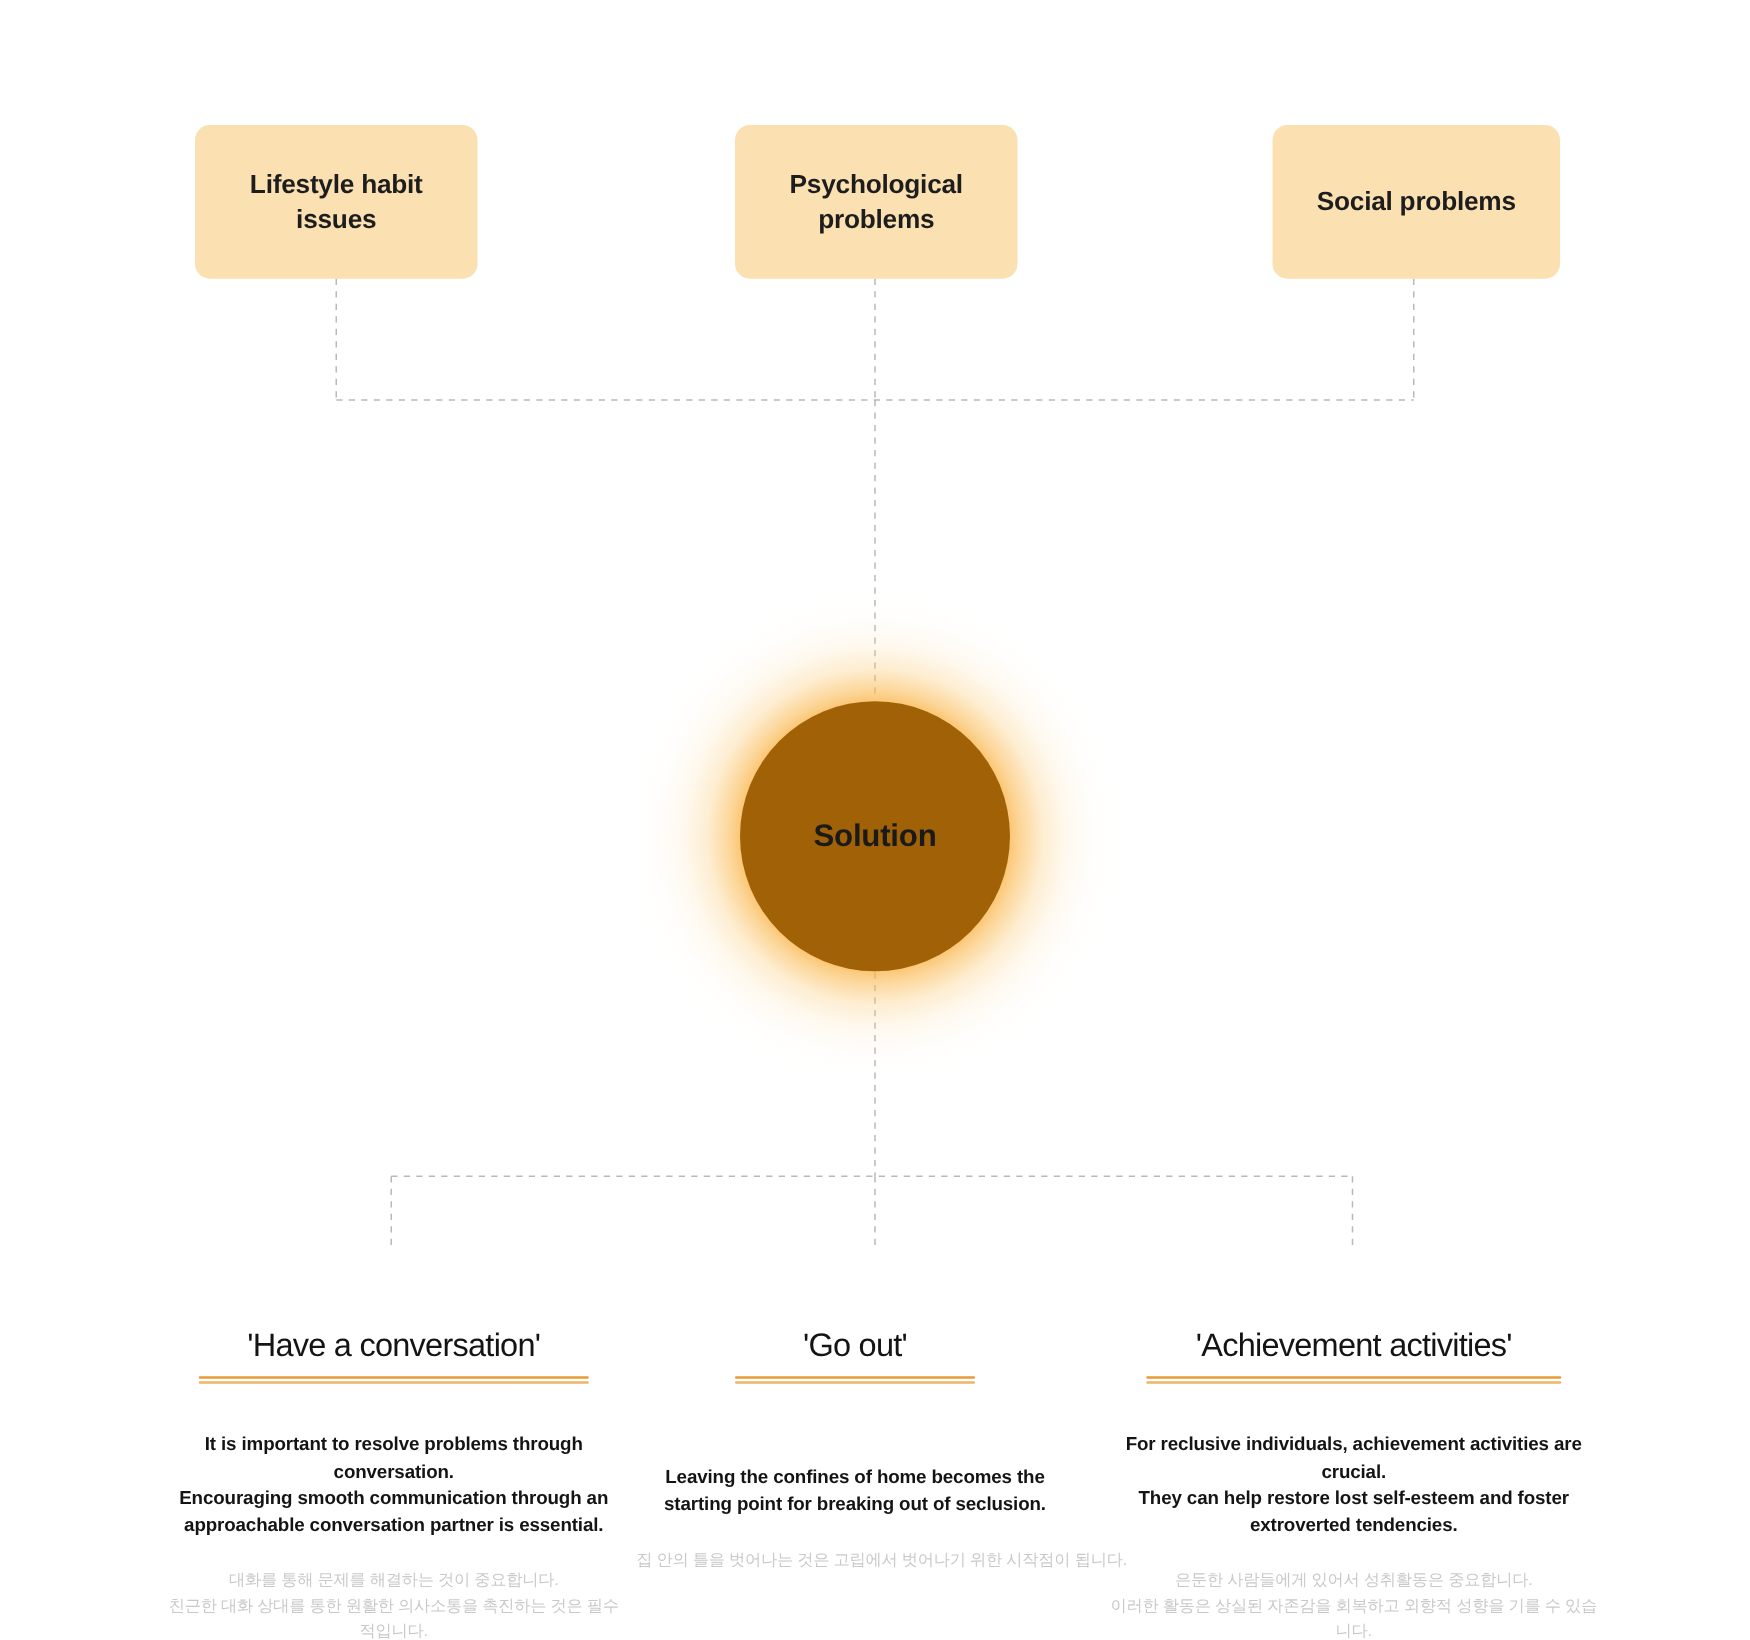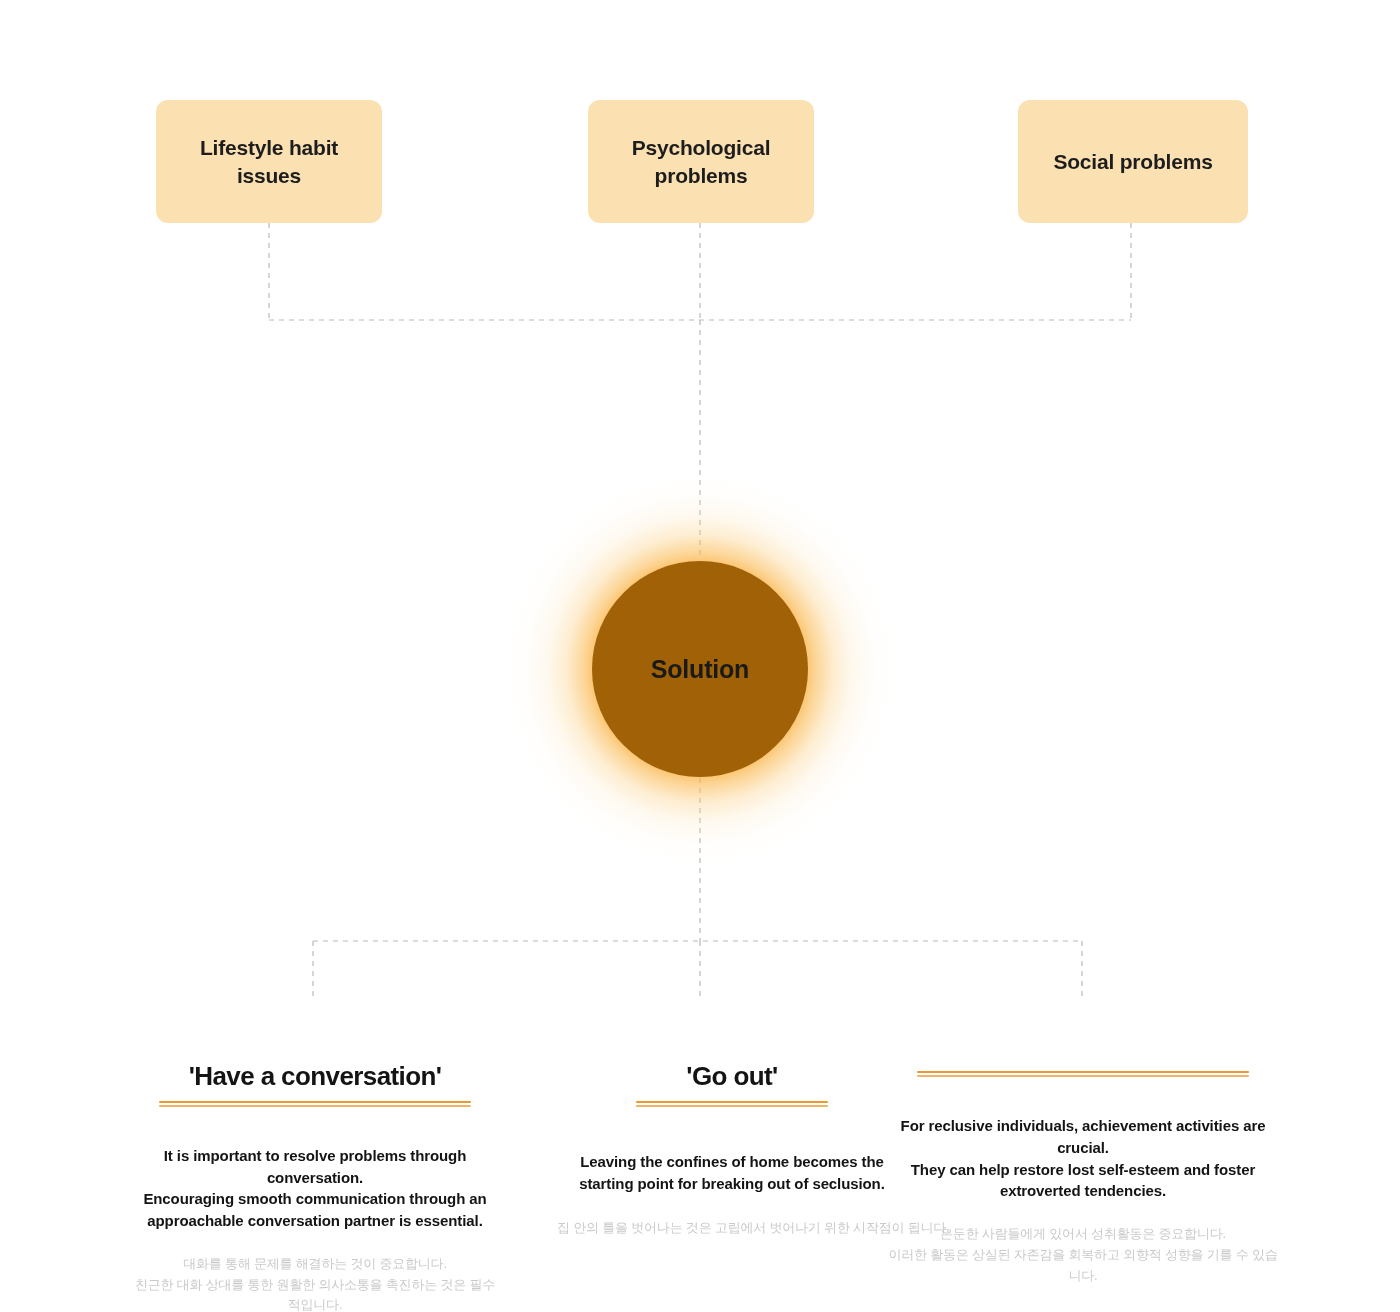--- a/index.html
+++ b/index.html
@@ -104,26 +104,26 @@
     letter-spacing: -0.2px;
   }
 
   
   .solution-col {
     position: absolute;
     text-align: center;
     z-index: 3;
   }
   #col-conversation { left: 130px; top: 1062px; width: 370px; }
-  #col-goout        { left: 572px; top: 1062px; width: 320px; }
+  #col-goout        { left: 524px; top: 1062px; width: 320px; }
   #col-achievement  { left: 888px; top: 1062px; width: 390px; }
 
   .col-title {
     font-size: 26px;
-    font-weight: 700;
+    font-weight: 400;
     color: #141414;
     letter-spacing: -0.6px;
     line-height: 1.15;
     white-space: nowrap;
   }
 
   .col-rule {
     margin: 9px auto 0 auto;
     height: 6px;
     position: relative;
@@ -157,21 +157,21 @@
   .col-desc-ko {
     margin-top: 22px;
     font-size: 13px;
     font-weight: 400;
     color: #c9c9c9;
     line-height: 1.6;
     letter-spacing: -0.2px;
     white-space: pre-line;
   }
 
-  #col-goout .col-desc-en { margin-top: 44px; }
+  #col-goout .col-desc-en { margin-top: 64px; }
   #col-goout .col-desc-ko { margin-top: 24px; white-space: nowrap; }
   #col-goout .col-desc-ko-wide {
     position: relative;
     left: -15px;
     width: 350px;
   }
 </style>
 </head>
 <body>
 
@@ -230,20 +230,21 @@
 
   <div class="solution-col" id="col-goout">
     <div class="col-title">'Go out'</div>
     <div class="col-rule"></div>
     <div class="col-desc-en">Leaving the confines of home becomes the
 starting point for breaking out of seclusion.</div>
     <div class="col-desc-ko col-desc-ko-wide">집 안의 틀을 벗어나는 것은 고립에서 벗어나기 위한 시작점이 됩니다.</div>
   </div>
 
   <div class="solution-col" id="col-achievement">
+    <div class="col-title">'Achievement activities'</div>
     <div class="col-rule"></div>
     <div class="col-desc-en">For reclusive individuals, achievement activities are crucial.
 They can help restore lost self-esteem and foster
 extroverted tendencies.</div>
     <div class="col-desc-ko">은둔한 사람들에게 있어서 성취활동은 중요합니다.
 이러한 활동은 상실된 자존감을 회복하고 외향적 성향을 기를 수 있습니다.</div>
   </div>
 
 </div>
 

